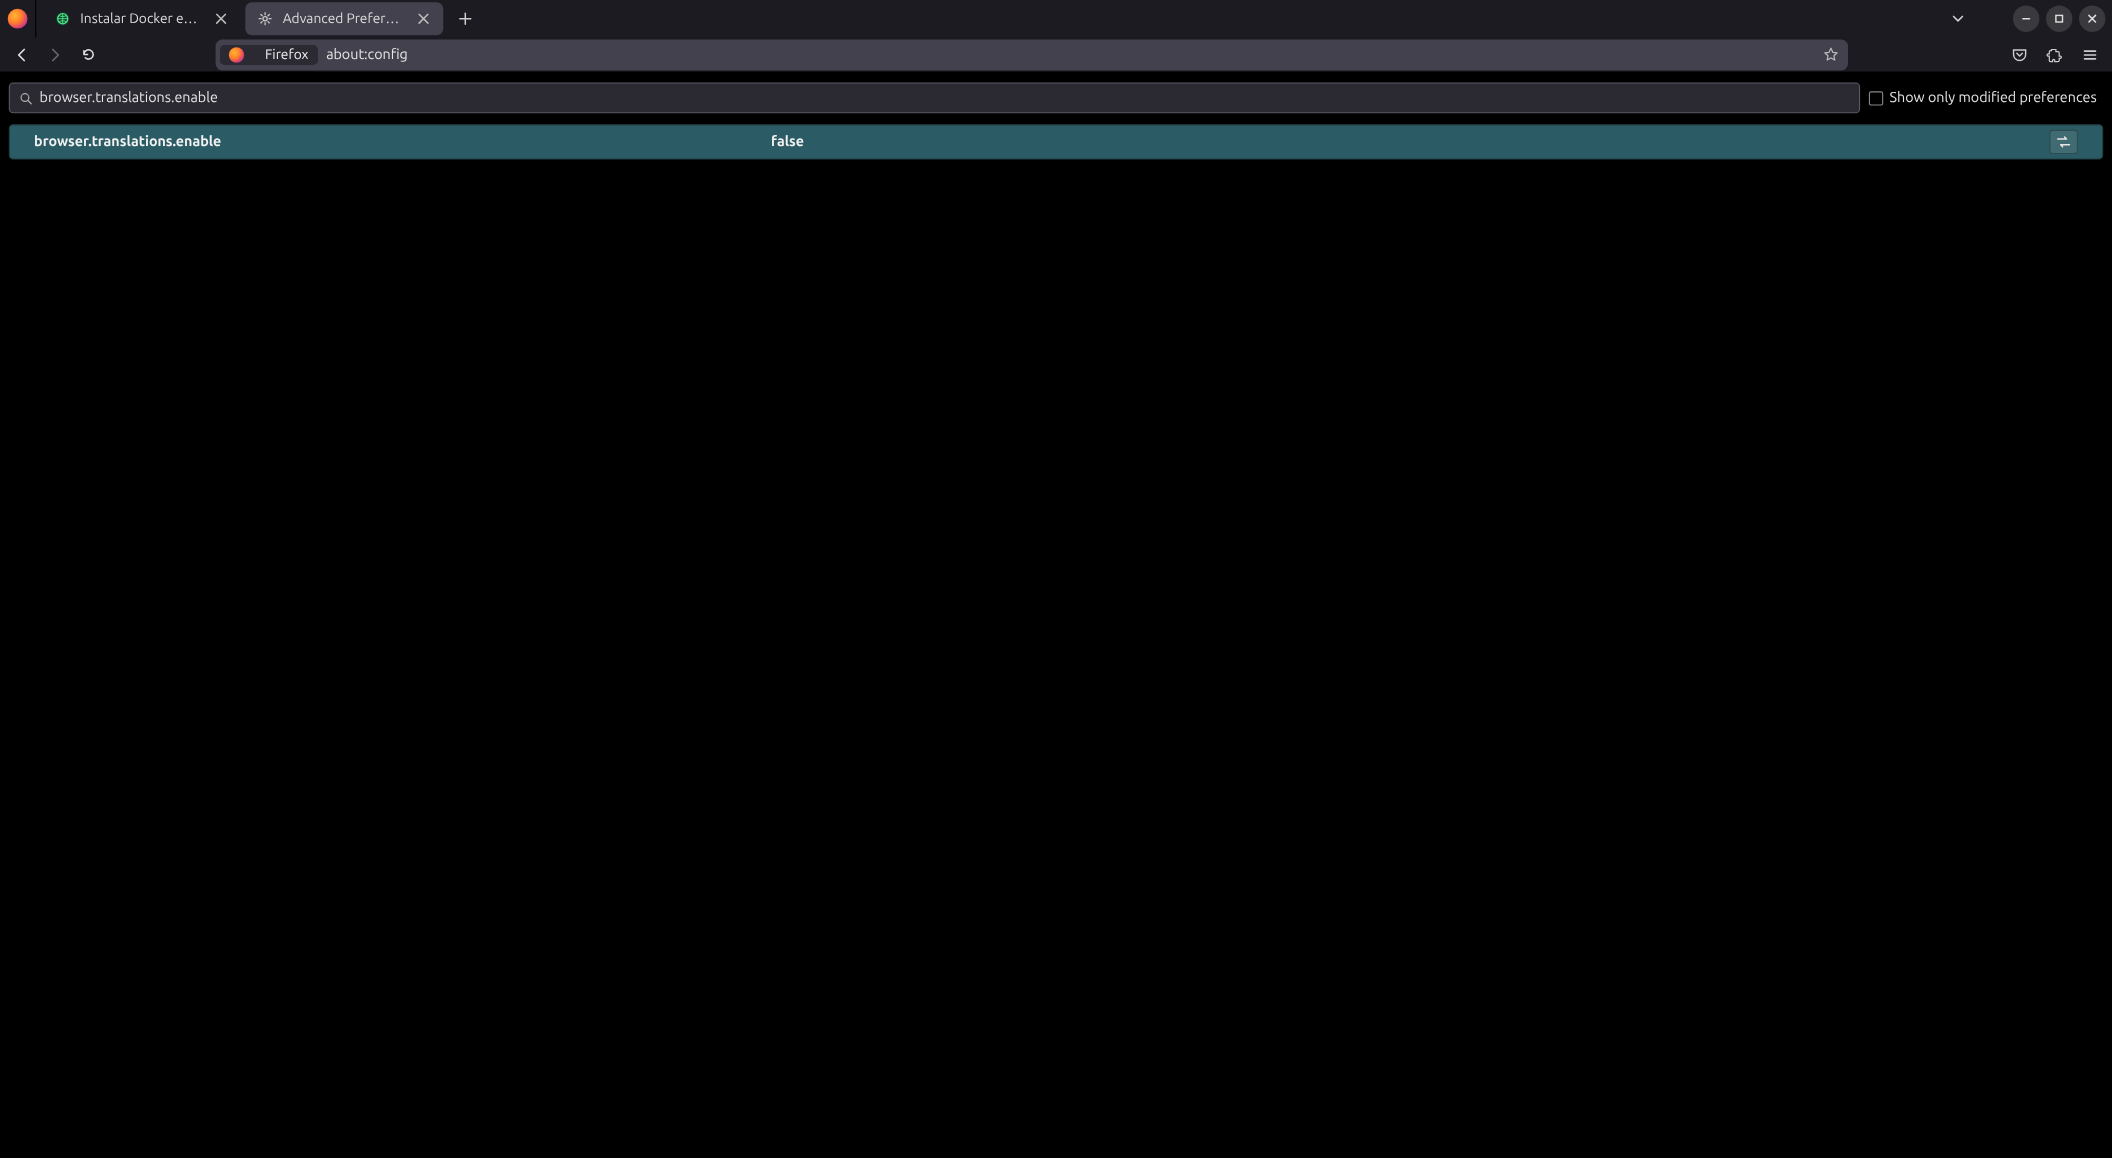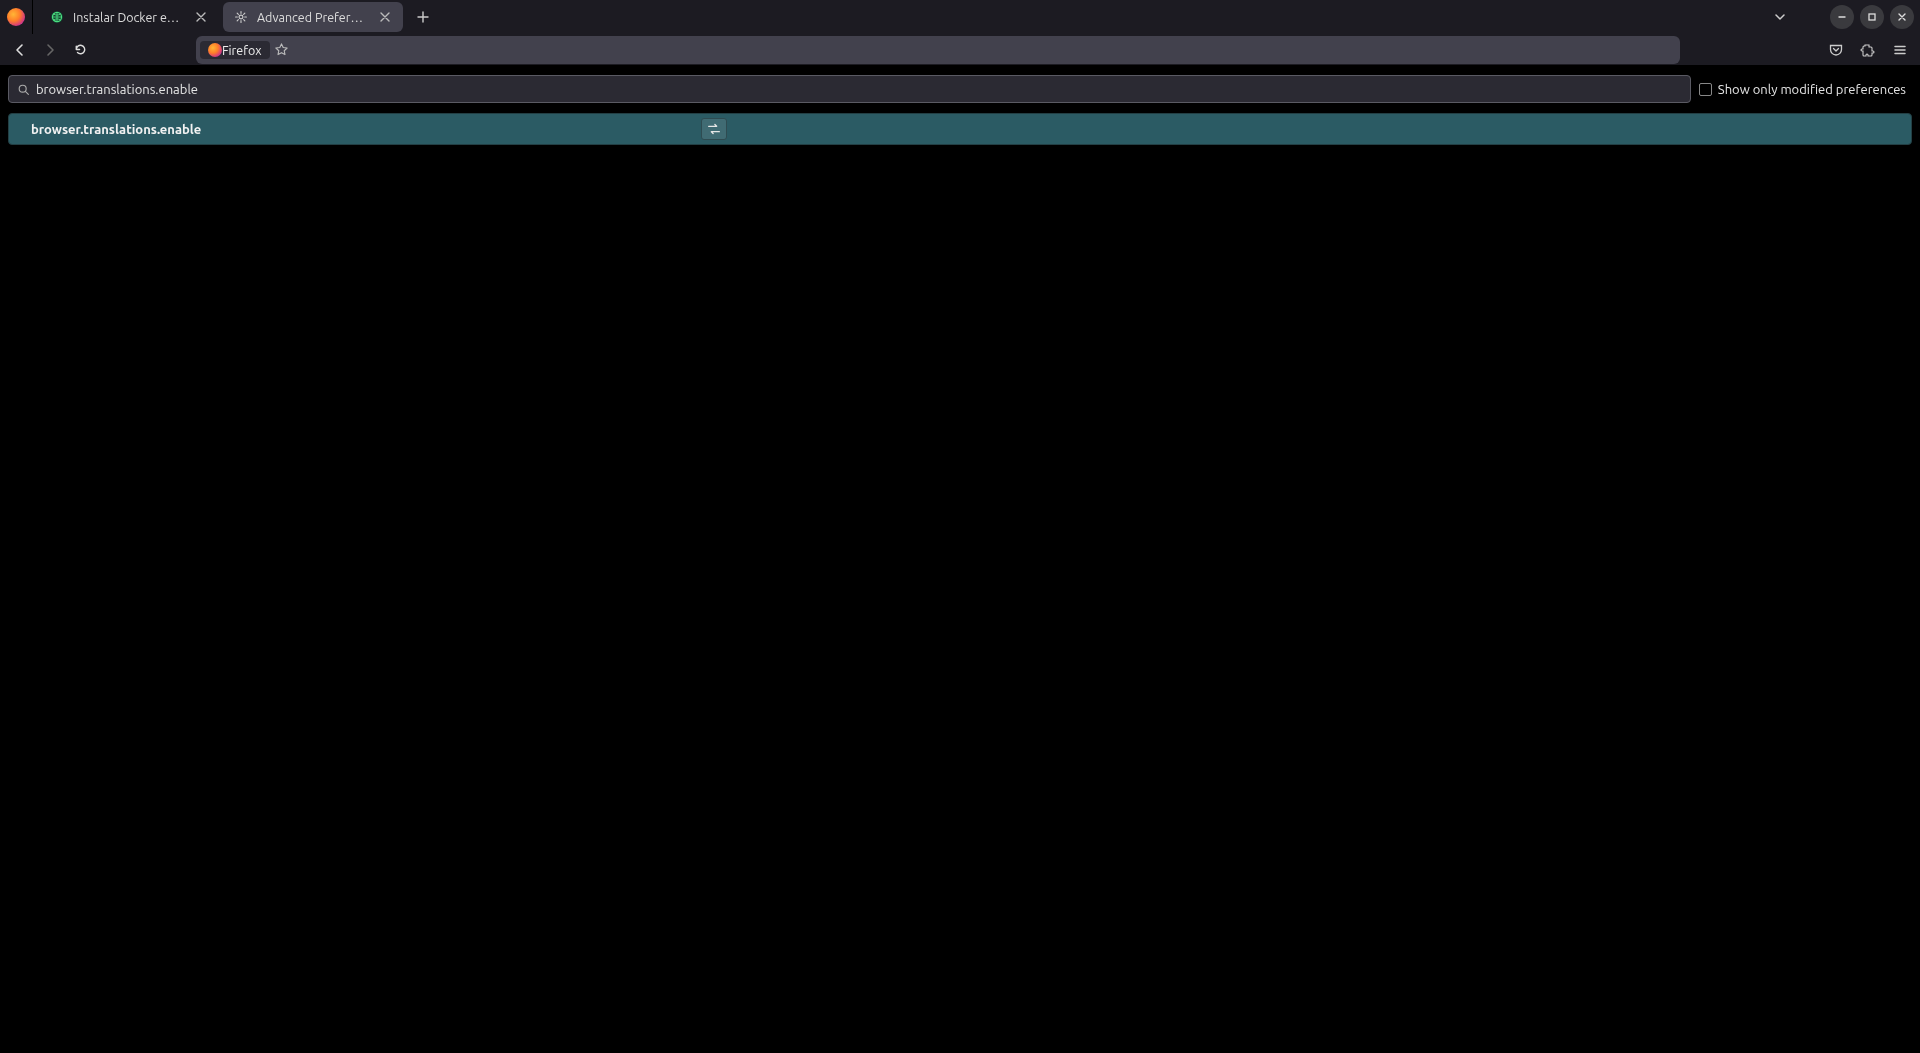--- a/index.html
+++ b/index.html
@@ -19,21 +19,21 @@
 .newtab-btn { width:28px; height:28px; display:flex; align-items:center; justify-content:center; color:#ccc; font-size:16px; margin-left:4px; border-radius:4px; }
 .titlebar-right { display:flex; align-items:center; gap:6px; padding-right:6px; }
 .chevdown { width:28px; height:28px; display:flex; align-items:center; justify-content:center; color:#ccc; margin-right:30px; }
 .win-btn { width:24px; height:24px; border-radius:50%; background:#3a3a3e; display:flex; align-items:center; justify-content:center; color:#ddd; font-size:10px; }
 
 
 .navbar { height:31px; background:#1c1b22; display:flex; align-items:center; padding:0 6px; gap:2px; }
 .nav-btn { width:28px; height:28px; display:flex; align-items:center; justify-content:center; color:#bbb; border-radius:4px; }
 .nav-btn.disabled { color:#666; }
 .urlbar { flex:1; height:28px; background:#42414d; border-radius:6px; display:flex; align-items:center; padding:0 4px; margin:0 140px 0 100px; }
-.identity-box { background:#2b2a33; border-radius:4px; padding:2px 8px; display:flex; align-items:center; gap:0; font-size:12.5px; color:#eee; }
+.identity-box { background:#2b2a33; border-radius:4px; padding:2px 8px; display:flex; align-items:center; gap:19px; font-size:12.5px; color:#eee; }
 .identity-box .firefox-logo { width:14px; height:14px; }
 .url-text { margin-left:8px; font-size:13px; color:#e6e6e6; flex:1; }
 .star-btn { width:24px; height:24px; display:flex; align-items:center; justify-content:center; color:#bbb; }
 .navbar-right { display:flex; align-items:center; gap:4px; }
 
 
 .content { position:relative; height:calc(1053px - 65px); background:#000000; padding:10px 8px; }
 .search-row { display:flex; align-items:center; gap:8px; }
 .search-box { flex:1; height:28px; background:#2b2a33; border:1px solid #5a5a63; border-radius:4px; display:flex; align-items:center; padding:0 8px; gap:6px; }
 .search-box input { flex:1; background:transparent; border:none; outline:none; color:#e6e6e6; font-size:13px; }
@@ -130,20 +130,21 @@
     <svg width="15" height="15" viewBox="0 0 16 16">
         <path d="M3.5 8a4.5 4.5 0 1 1 1.3 3.2M3.5 8V4.5M3.5 8H7" fill="none" stroke="#ddd" stroke-width="1.5" stroke-linecap="round" stroke-linejoin="round"></path>
       </svg>
   </div>
 
   <div class="urlbar">
     <div class="identity-box">
       <div class="firefox-logo"></div>
       <span>Firefox</span>
     </div>
+    <span class="url-text">about:config</span>
     <div class="star-btn">
       <svg width="15" height="15" viewBox="0 0 16 16">
           <path d="M8 2l1.8 3.9 4.2.5-3.1 2.9.8 4.1L8 11.4l-3.7 2 .8-4.1L2 6.4l4.2-.5L8 2z" fill="none" stroke="#bbb" stroke-width="1.2" stroke-linejoin="round"></path>
         </svg>
     </div>
   </div>
 
   <div class="navbar-right">
     <div class="nav-btn">
       <svg width="16" height="16" viewBox="0 0 16 16">
@@ -176,19 +177,20 @@
       <input type="text" value="browser.translations.enable" style="">
     </div>
     <label class="filter-check">
       <span class="box"></span>
       <span>Show only modified preferences</span>
     </label>
   </div>
 
   <div class="pref-row">
     <div class="pref-name">browser.translations.enable</div>
+    <div class="pref-value">false</div>
     <div class="toggle-btn">
       <svg width="16" height="14" viewBox="0 0 18 14">
           <path d="M3 4h9l-2-2M15 10H6l2 2" fill="none" stroke="#e6e6e6" stroke-width="1.5" stroke-linecap="round" stroke-linejoin="round"></path>
         </svg>
     </div>
   </div>
 </div>
 
 </body></html>

